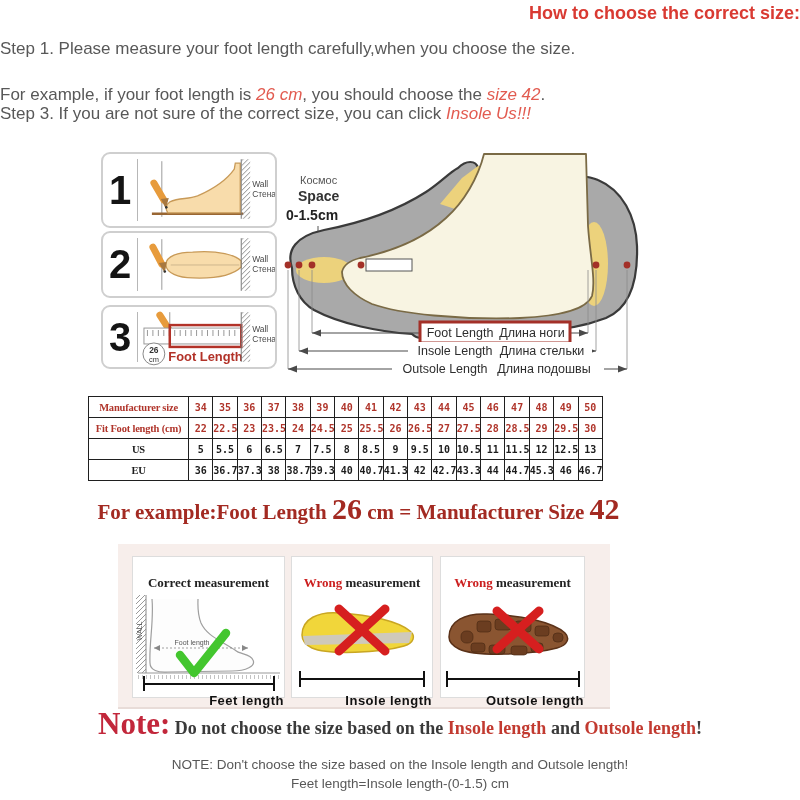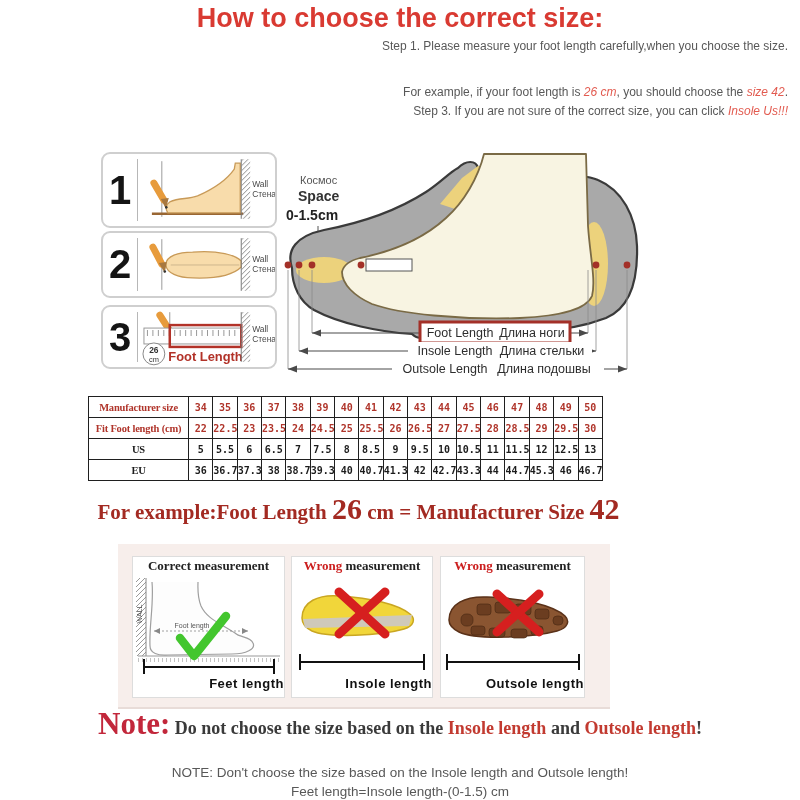--- a/index.html
+++ b/index.html
@@ -1,22 +1,22 @@
 <!DOCTYPE html>
 <html style="--title-red: #d93a32; --accent-red: #e25b50; --table-red: #b0352b; --serif-red: #a32a22; --note-red: #c2273b; --note-dark: #3a3a3a; --check-green: #43c62e; --cross-red: #d61f1f; --insole-yellow: #f1d63a; --outsole-brown: #8a5531; --shoe-gray: #a9a9a9; --foot-cream: #f8f4e2; --skin: #f8dcab; --pencil-orange: #e79b3c; --band-pink: #f7eeeb;"><head>
 <meta charset="utf-8">
 <style>
   html,body{margin:0;padding:0;background:#fff;}
   #page{position:relative;width:800px;height:800px;background:#ffffff;overflow:hidden;
         font-family:"Liberation Sans",sans-serif;}
   
-  .title{position:absolute;top:3px;left:0;right:0;text-align:center;
-         font-size:27px;font-weight:600;color:var(--title-red);}
-  .step-line{position:absolute;left:0;right:12px;text-align:right;
-             font-size:12px;color:#585858;}
+  .title{position:absolute;top:3px;left:0;right:0;text-align:right;
+         font-size:18px;font-weight:600;color:var(--title-red);}
+  .step-line{position:absolute;left:0;right:3px;text-align:left;
+             font-size:17px;color:#585858;}
   .hl{color:var(--accent-red);font-style:italic;}
   
   .mpanel{position:absolute;left:101px;width:176px;background:#fff;
           border:2px solid #cfcfcf;border-radius:9px;box-sizing:border-box;
           display:flex;align-items:stretch;}
   .mpanel .num{width:34px;display:flex;align-items:center;justify-content:center;
                font-size:40px;font-weight:900;color:#141414;}
   .mpanel .num-div{border-right:1px solid #b7b7b7;margin:5px 0;}
   .mpanel svg{flex:1;height:100%;}
   .wall-t{font-size:8.5px;fill:#4a4a4a;}
@@ -48,36 +48,36 @@
   
   .example{position:absolute;left:88px;top:492px;width:541px;text-align:center;
            font-family:"Liberation Serif",serif;font-weight:bold;font-size:21px;
            color:var(--serif-red);}
   .example .big{font-size:30px;}
   
   .band{position:absolute;left:118px;top:544px;width:492px;height:163px;
         background:var(--band-pink);border-bottom:2px solid #e8dcd8;}
   .bpanel{position:absolute;top:556px;height:142px;background:#fff;border:1px solid #dddddd;
           box-sizing:border-box;text-align:center;}
-  .bp-title{margin-top:1px;font-family:"Liberation Serif",serif;font-size:13px;
+  .bp-title{margin-top:18px;font-family:"Liberation Serif",serif;font-size:13px;
             font-weight:bold;color:#222;}
   .bp-title .wrong{color:#cc1f1f;}
   .bp-label{font-size:13px;font-weight:bold;color:#111;letter-spacing:0.5px;margin-top:-2px;text-align:right;}
   .check{stroke:var(--check-green);stroke-width:8.5;fill:none;stroke-linecap:round;stroke-linejoin:round;}
   .cross{stroke:var(--cross-red);stroke-width:9;stroke-linecap:round;}
   .insole{fill:var(--insole-yellow);stroke:#c9a622;stroke-width:1.5;}
   .outsole{fill:var(--outsole-brown);stroke:#5a3118;stroke-width:1.5;}
   .tread{fill:#6b3d20;stroke:#4e2c16;stroke-width:0.7;}
   .mline{stroke:#111;stroke-width:2;}
   
   .note{position:absolute;top:706px;left:0;right:0;text-align:center;
         font-family:"Liberation Serif",serif;font-weight:bold;font-size:18px;color:var(--note-dark);}
   .note .prefix{font-size:31px;color:var(--note-red);}
   .note .nhl{color:#c23a30;}
-  .foot-line{position:absolute;left:0;right:0;text-align:center;font-size:13.5px;color:#585858;margin-top:8px;}
+  .foot-line{position:absolute;left:0;right:0;text-align:center;font-size:13.5px;color:#585858;}
   svg text{font-family:"Liberation Sans",sans-serif;}
 </style>
 </head>
 <body>
 
 <div id="page">
 
   <div class="title">How to choose the correct size:</div>
   <div class="step-line" style="top:39px;">
     <span>Step 1. Please measure your foot length carefully,when you choose the size.</span>

